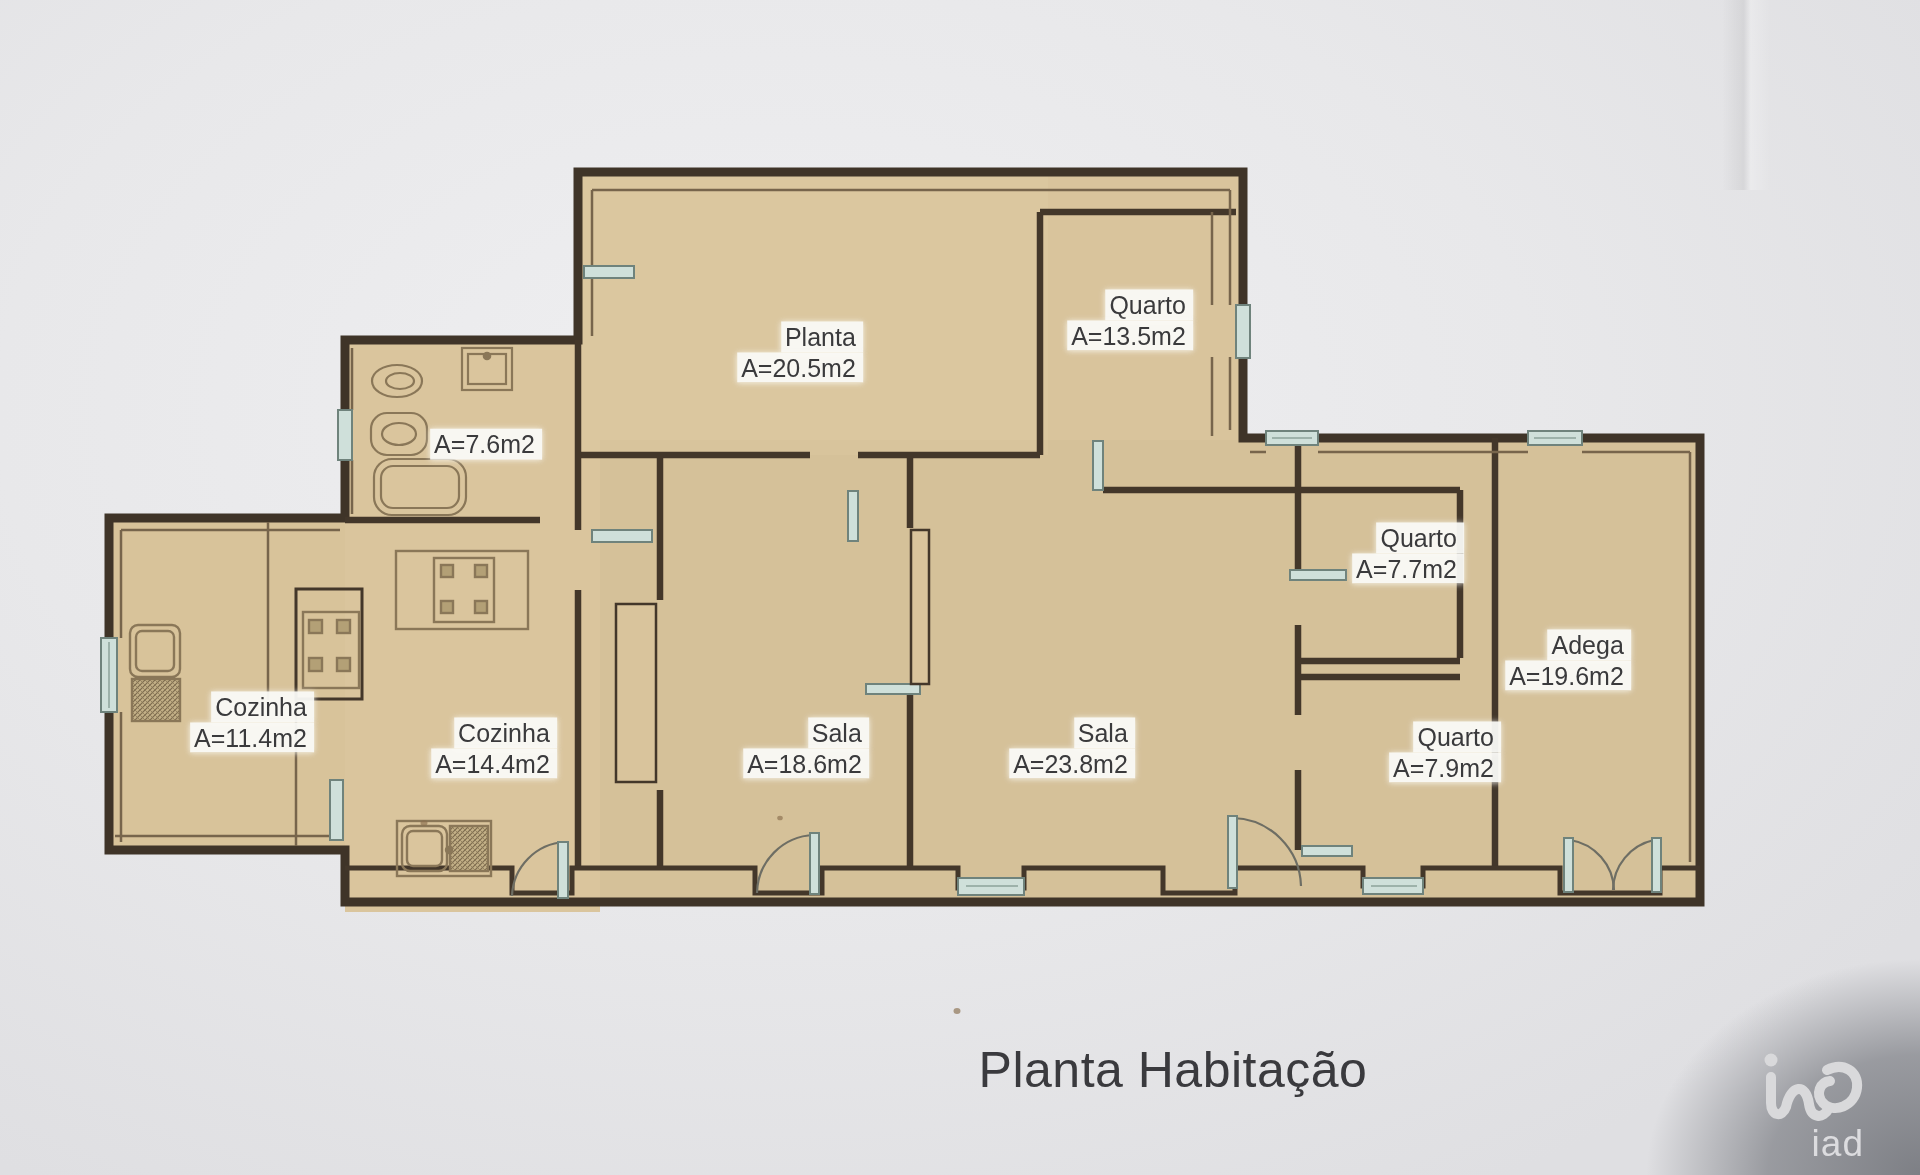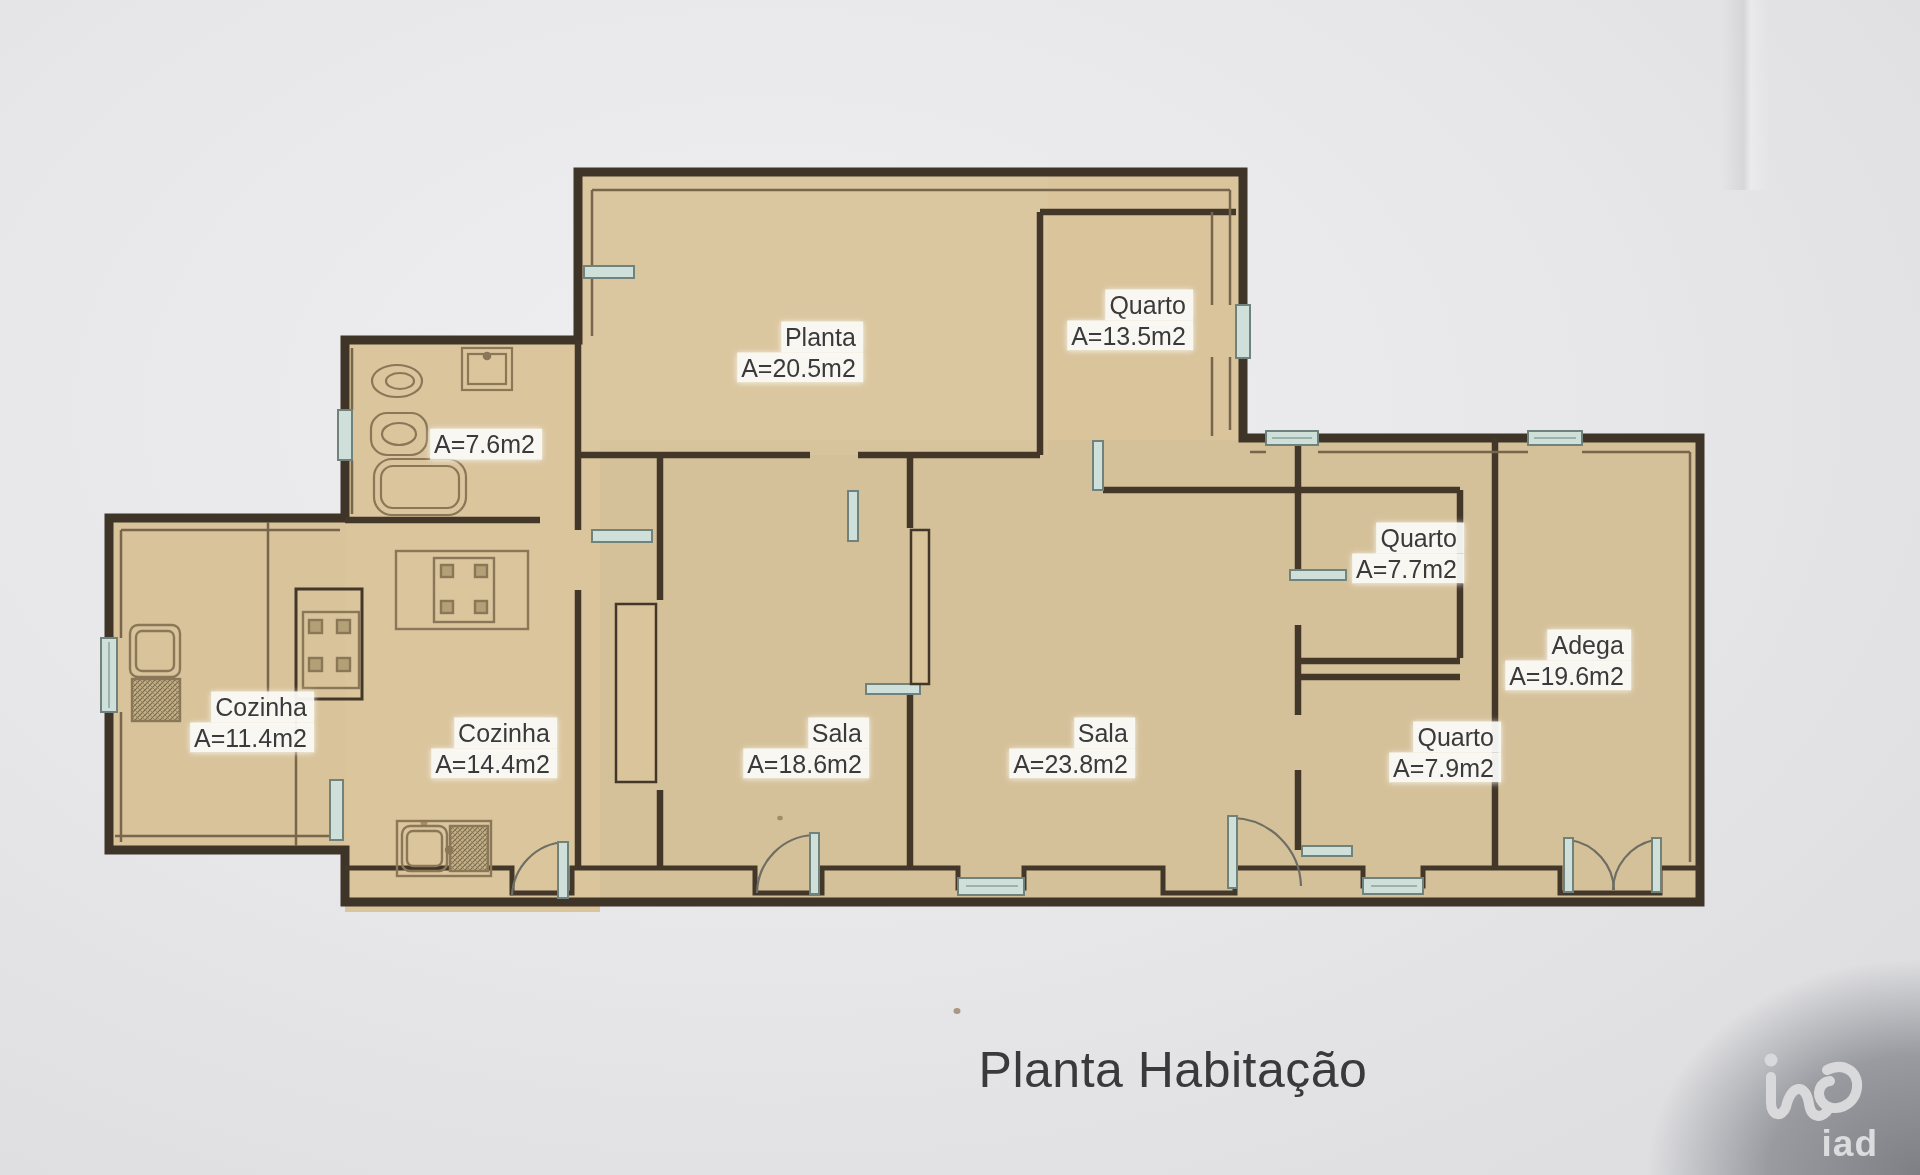--- a/index.html
+++ b/index.html
@@ -25,22 +25,22 @@
   .corner-shade{
     position:absolute;right:0;bottom:0;width:340px;height:280px;z-index:7;pointer-events:none;
     background:radial-gradient(380px 300px at 100% 100%, rgba(120,122,128,.95) 0%, rgba(130,132,138,.75) 40%, rgba(140,142,148,0) 72%);
   }
   .crease{
     position:absolute;right:150px;top:0;width:48px;height:190px;z-index:2;pointer-events:none;
     background:linear-gradient(90deg, rgba(0,0,0,0) 0%, rgba(0,0,0,.06) 45%, rgba(255,255,255,.25) 60%, rgba(0,0,0,0) 100%);
   }
   .logo{position:absolute;right:30px;bottom:8px;width:170px;height:130px;z-index:8;}
   .logo-text{
-    position:absolute;right:42px;bottom:10px;z-index:9;
-    font-size:37px;font-weight:700;color:#dcdcdf;letter-spacing:1px;margin-top:8px;
+    position:absolute;right:56px;bottom:10px;z-index:9;
+    font-size:37px;font-weight:400;color:#dcdcdf;letter-spacing:1px;margin-top:8px;
   }
 </style>
 </head>
 <body>
 
 <div class="stage">
 
   <svg class="plan-svg" viewBox="0 0 1920 1175">
     <defs>
       <pattern id="hatch" width="5" height="5" patternUnits="userSpaceOnUse">

